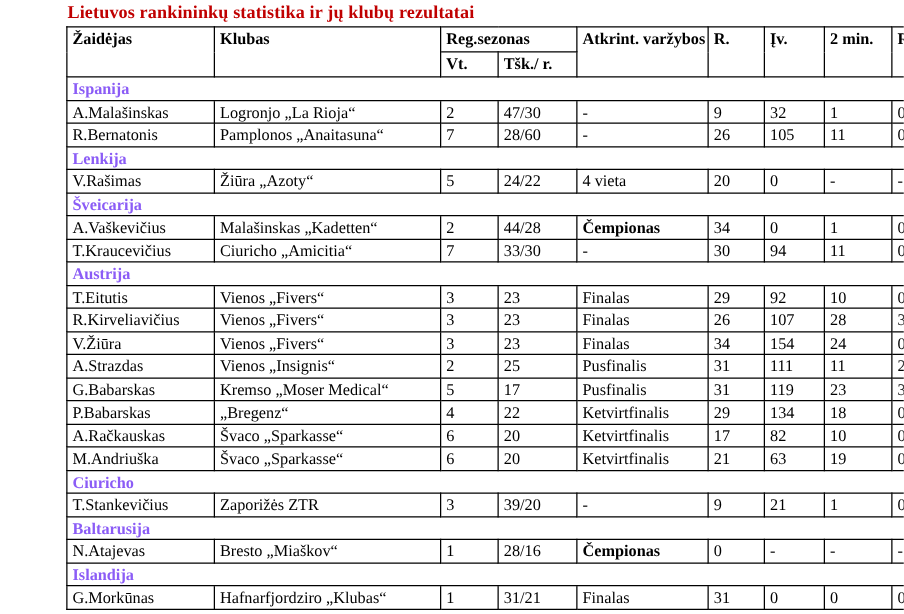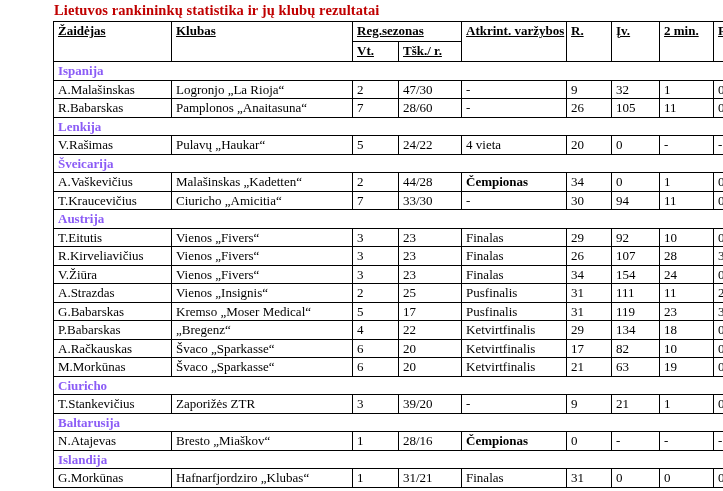--- a/index.html
+++ b/index.html
@@ -39,21 +39,20 @@
     padding: 1px 4px;
     text-align: left;
     vertical-align: top;
     overflow: hidden;
     white-space: nowrap;
     box-sizing: border-box;
   }
   table.stats th {
     font-weight: bold;
     height: 20px;
-    text-decoration: underline;
   }
   table.stats td {
     height: 18px;
   }
   .wrap {
     white-space: pre-line;
   }
   td.section {
     color: #8b5cf6;
     font-weight: bold;
@@ -108,36 +107,36 @@
           <td>Logronjo „La Rioja“</td>
           <td>2</td>
           <td>47/30</td>
           <td>-</td>
           <td>9</td>
           <td>32</td>
           <td>1</td>
           <td>0</td>
         </tr>
         <tr>
-          <td>R.Babarskas</td>
+          <td>R.Bernatonis</td>
           <td>Pamplonos „Anaitasuna“</td>
           <td>7</td>
           <td>28/60</td>
           <td>-</td>
           <td>26</td>
           <td>105</td>
           <td>11</td>
           <td>0</td>
         </tr>
         <tr>
           <td colspan="9" class="section">Lenkija</td>
         </tr>
         <tr>
           <td>V.Rašimas</td>
-          <td>Pulavų „Haukar“</td>
+          <td>Žiūra „Azoty“</td>
           <td>5</td>
           <td>24/22</td>
           <td>4 vieta</td>
           <td>20</td>
           <td>0</td>
           <td>-</td>
           <td>-</td>
         </tr>
         <tr>
           <td colspan="9" class="section">Šveicarija</td>
@@ -238,21 +237,21 @@
           <td>Švaco „Sparkasse“</td>
           <td>6</td>
           <td>20</td>
           <td>Ketvirtfinalis</td>
           <td>17</td>
           <td>82</td>
           <td>10</td>
           <td>0</td>
         </tr>
         <tr>
-          <td>M.Morkūnas</td>
+          <td>M.Andriuška</td>
           <td>Švaco „Sparkasse“</td>
           <td>6</td>
           <td>20</td>
           <td>Ketvirtfinalis</td>
           <td>21</td>
           <td>63</td>
           <td>19</td>
           <td>0</td>
         </tr>
         <tr>

